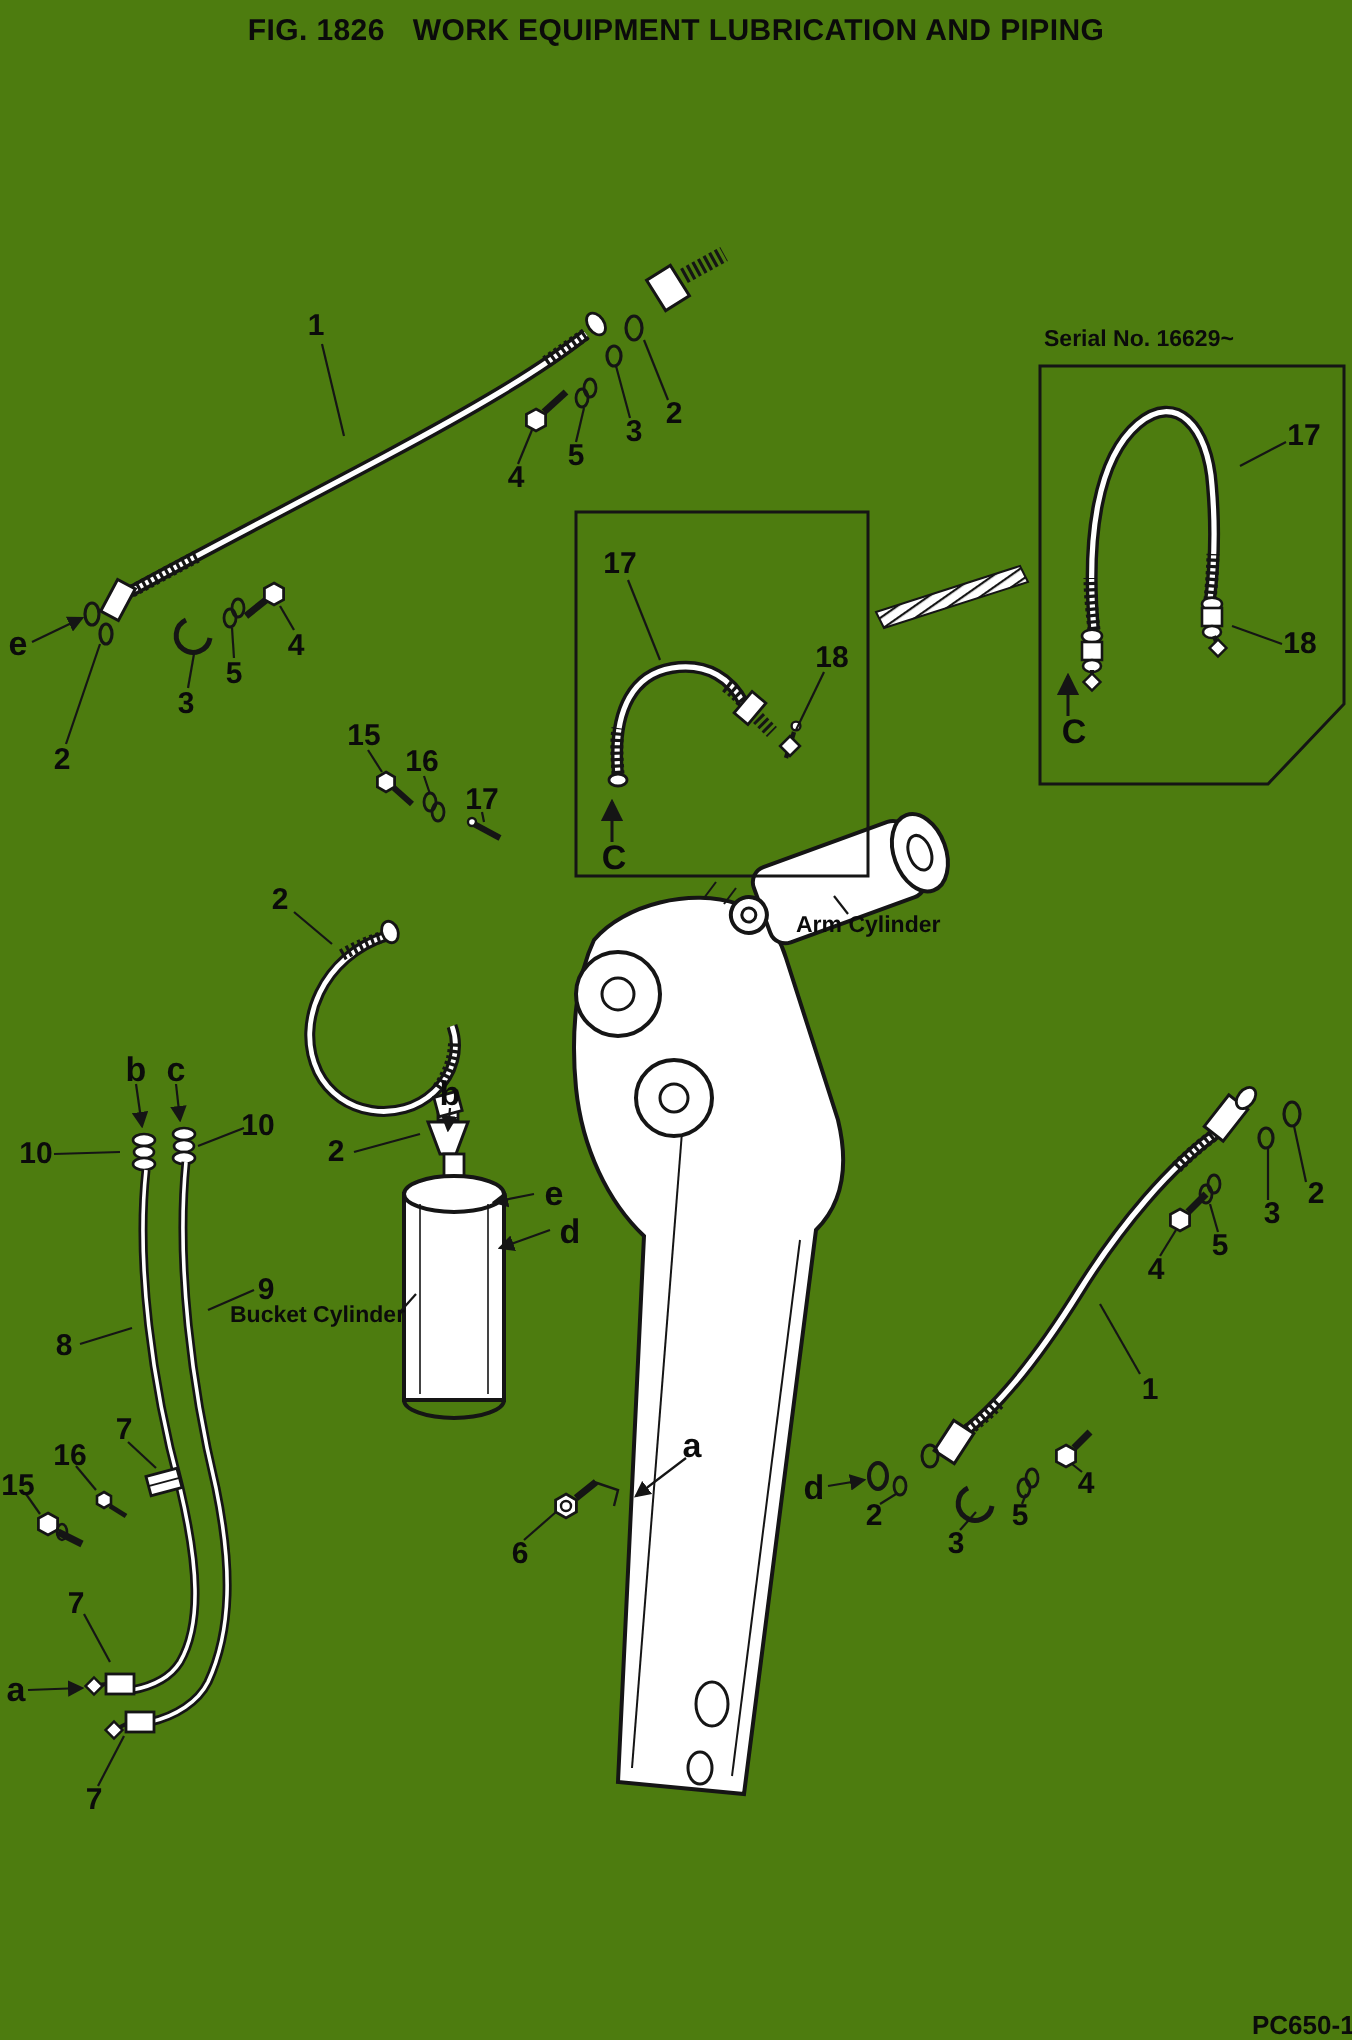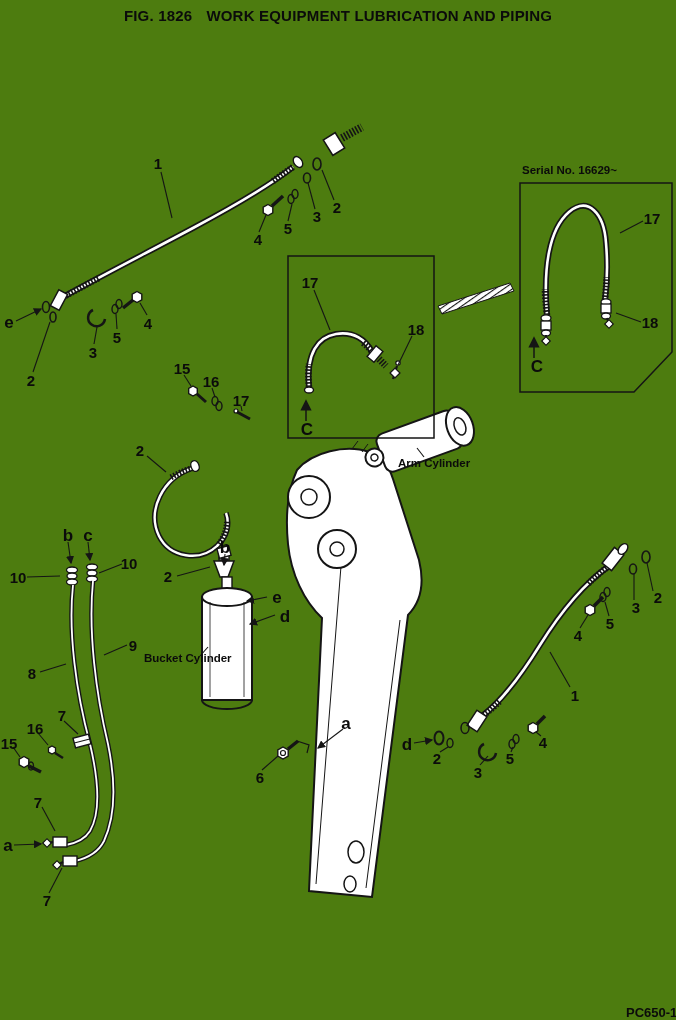--- a/index.html
+++ b/index.html
@@ -346,16 +346,16 @@
   <span class="lbl" style="left:578px;top:635px">4</span>
   <span class="lbl" style="left:575px;top:695px">1</span>
   <span class="lbl letter" style="left:407px;top:744px">d</span>
   <span class="lbl" style="left:437px;top:758px">2</span>
   <span class="lbl" style="left:478px;top:772px">3</span>
   <span class="lbl" style="left:510px;top:758px">5</span>
   <span class="lbl" style="left:543px;top:742px">4</span>
 
   <span class="smalllbl" style="left:522px;top:165px">Serial No. 16629~</span>
   <span class="smalllbl" style="left:398px;top:458px">Arm Cylinder</span>
-  <span class="smalllbl" style="left:144px;top:653px">Bucket Cylinder</span>
+  <span class="smalllbl" style="left:115px;top:653px">Bucket Cylinder</span>
 
   <div class="footer">PC650-1</div>
 </div>
 
 </body></html>

